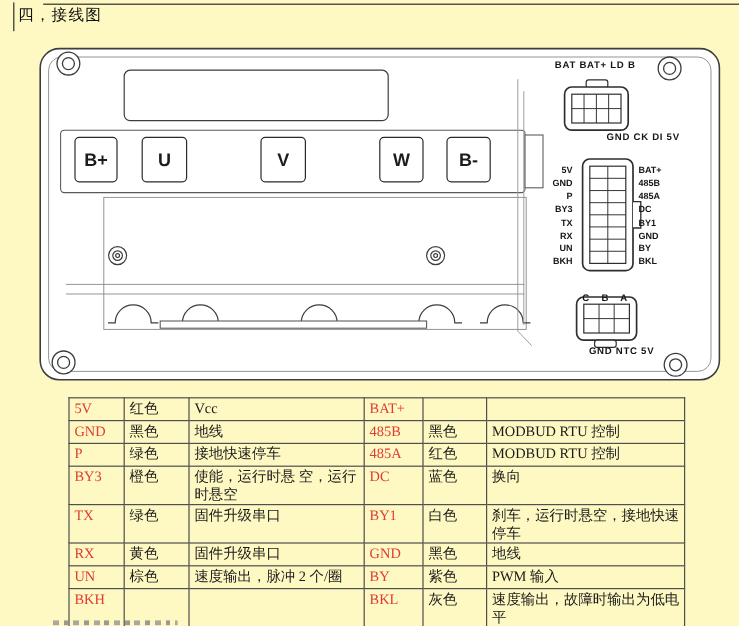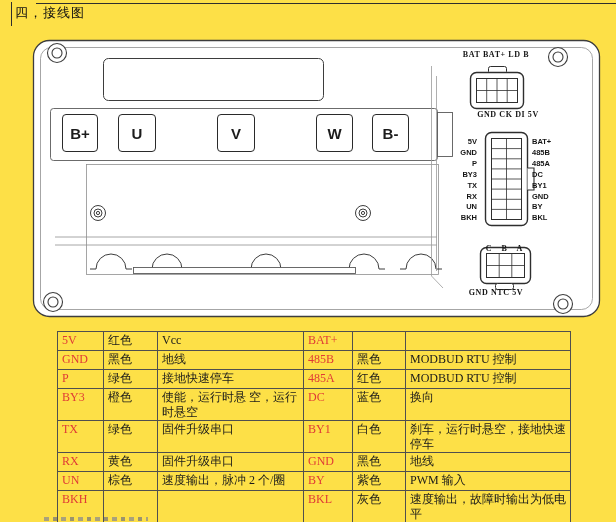--- a/index.html
+++ b/index.html
@@ -1,39 +1,39 @@
 <!DOCTYPE html>
 <html><head>
 <meta charset="utf-8">
 <style>
   html,body{margin:0;padding:0;background:#fff;}
-  .page{position:relative;width:616px;height:522px;background:#fde047;overflow:hidden;
+  .page{position:relative;width:616px;height:522px;background:#fef9c3;overflow:hidden;
         font-family:"Liberation Serif","DejaVu Serif",serif;color:#1a1a1a;}
   
   .hdr-hline{position:absolute;left:36px;top:3px;width:580px;height:1px;background:#2e2e2e;}
   .hdr-vline{position:absolute;left:11px;top:2px;width:1px;height:24px;background:#2e2e2e;}
   .title{position:absolute;left:15px;top:4px;font-size:13px;letter-spacing:1px;color:#111;}
   
   .overlay{position:absolute;left:0;top:0;width:616px;height:522px;pointer-events:none;}
   .terminal{position:absolute;top:114px;height:36px;background:#fff;border:1.6px solid #2a2a2a;
             border-radius:4px;display:flex;align-items:center;justify-content:center;
             font-family:"Liberation Sans","DejaVu Sans",sans-serif;font-weight:700;
             font-size:15px;color:#1c1c1c;}
   .terminal:nth-child(1){left:62px;width:34px;}
   .terminal:nth-child(2){left:118px;width:36px;}
   .terminal:nth-child(3){left:217px;width:36px;}
   .terminal:nth-child(4){left:316px;width:35px;}
   .terminal:nth-child(5){left:372px;width:35px;}
-  .conn-label{position:absolute;font-family:Liberation Serif, serif;
+  .conn-label{position:absolute;font-family:Liberation Sans, sans-serif;
               font-weight:700;font-size:8px;letter-spacing:.6px;color:#151515;
               white-space:nowrap;text-align:center;}
   .lbl-bat-top{left:452px;top:50px;width:88px;}
-  .lbl-bat-bottom{left:464px;top:110px;width:88px;}
+  .lbl-bat-bottom{left:452px;top:110px;width:88px;padding-left:40px;}
   .lbl-cba{left:476px;top:244px;width:60px;letter-spacing:4px;}
-  .lbl-ntc{left:450px;top:288px;width:92px;}
+  .lbl-ntc{left:472px;top:288px;width:92px;}
   .pin-col{position:absolute;top:137px;width:54px;
            font-family:"Liberation Sans","DejaVu Sans",sans-serif;font-weight:700;
            font-size:7.5px;color:#151515;}
   .pin-col div{line-height:10.9px;white-space:nowrap;}
   .pins-left{left:423px;text-align:right;}
   .pins-right{left:532px;text-align:left;}
   
   .wiring{position:absolute;left:57px;top:331px;border-collapse:collapse;table-layout:fixed;
           font-size:12px;line-height:15px;}
   .wiring td{border:1px solid #4f4f4f;vertical-align:top;padding:1px 3px 0 4px;height:17px;

